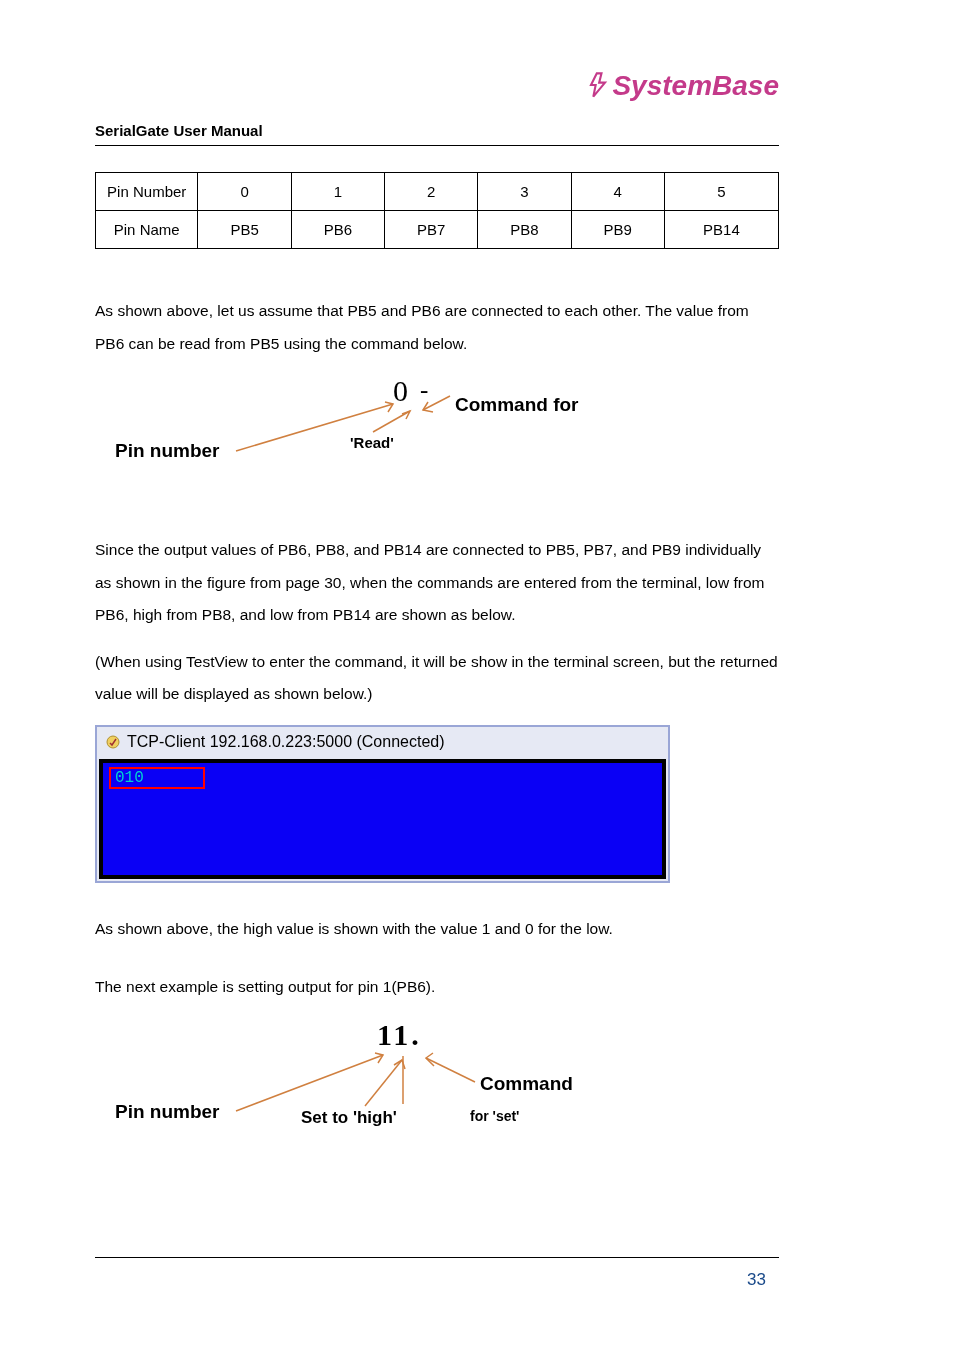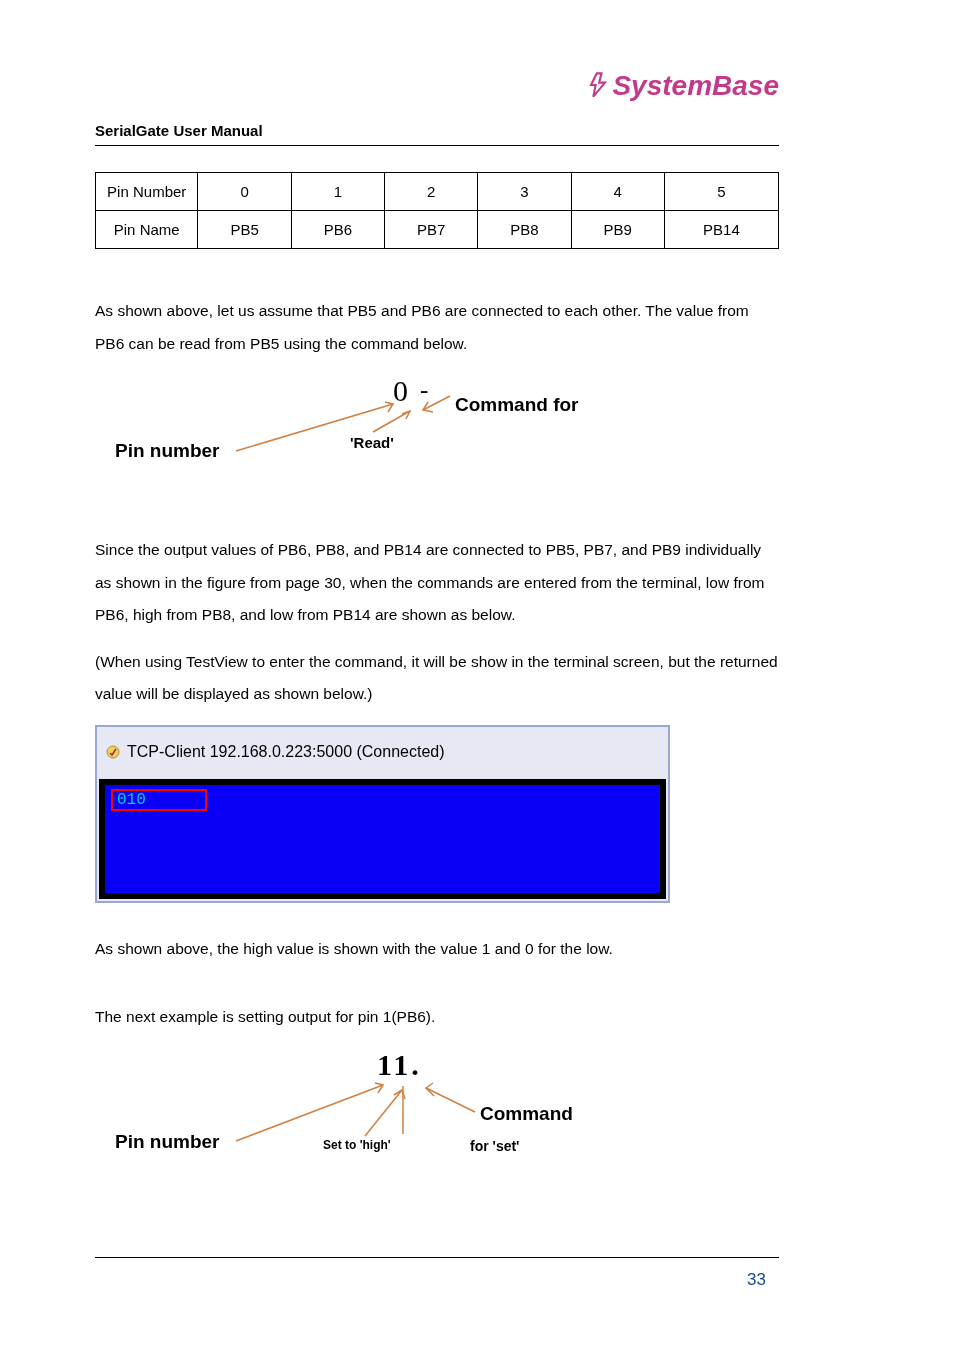--- a/index.html
+++ b/index.html
@@ -15,27 +15,27 @@
   .diagram1 { position: relative; width: 500px; height: 120px; margin: 10px 0 40px 20px; }
   .d1-cmd { position: absolute; top: 0; left: 278px; font-size: 30px; font-family: "Times New Roman", serif; letter-spacing: 1px; }
   .d1-dash { position: absolute; top: 2px; left: 305px; font-size: 25px; font-family: "Times New Roman", serif; }
   .d1-pin { position: absolute; top: 66px; left: 0; font-weight: bold; font-size: 19px; font-family: Verdana, sans-serif; color: #000; }
   .d1-for { position: absolute; top: 20px; left: 340px; font-weight: bold; font-size: 19px; font-family: Verdana, sans-serif; }
   .d1-read { position: absolute; top: 60px; left: 235px; font-weight: bold; font-size: 15px; font-family: Verdana, sans-serif; }
   .d1-svg { position: absolute; top: 0; left: 0; }
   .diagram2 { position: relative; width: 500px; height: 130px; margin: 10px 0 10px 20px; }
   .d2-cmd { position: absolute; top: 0; left: 262px; font-size: 30px; font-family: "Times New Roman", serif; font-weight: bold; letter-spacing: 3px; }
   .d2-pin { position: absolute; top: 83px; left: 0; font-weight: bold; font-size: 19px; font-family: Verdana, sans-serif; }
-  .d2-set { position: absolute; top: 90px; left: 208px; font-weight: bold; font-size: 12px; font-family: Verdana, sans-serif; }
+  .d2-set { position: absolute; top: 90px; left: 186px; font-weight: bold; font-size: 17px; font-family: Verdana, sans-serif; }
   .d2-cmdlabel { position: absolute; top: 55px; left: 365px; font-weight: bold; font-size: 19px; font-family: Verdana, sans-serif; }
   .d2-for { position: absolute; top: 90px; left: 355px; font-weight: bold; font-size: 14px; font-family: Verdana, sans-serif; }
   .terminal-box { width: 575px; border: 2px solid #9aa6d6; background: #e6e9f4; margin: 6px 0 30px 0; }
-  .term-title { display: flex; align-items: center; padding: 16px 8px; font-size: 16px; font-family: Tahoma, sans-serif; }
+  .term-title { display: flex; align-items: center; padding: 6px 8px; font-size: 16px; font-family: Tahoma, sans-serif; }
   .term-title svg { margin-right: 6px; }
-  .term-body { position: relative; background: #0a00f5; height: 120px; margin: 2px; border: 6px solid #000000; }
+  .term-body { position: relative; background: #0a00f5; height: 120px; margin: 2px; border: 4px solid #000000; }
   .term-highlight { position: absolute; top: 4px; left: 6px; width: 96px; height: 22px; border: 2px solid #ff0000; display: flex; align-items: center; padding-left: 4px; }
   .term-highlight span { color: #00d0d0; font-family: "Courier New", monospace; font-size: 16px; }
   .footer-hr { position: absolute; left: 95px; right: 95px; bottom: 92px; border-top: 1.5px solid #000; }
   .page-num { position: absolute; right: 108px; bottom: 60px; font-size: 17px; font-weight: normal; color: #1a4a8a; }
 </style>
 </head>
 <body>
 
 <div class="page">
 
@@ -101,21 +101,21 @@
       <span>TCP-Client 192.168.0.223:5000 (Connected)</span>
     </div>
     <div class="term-body">
       <div class="term-highlight">
         <span>010</span>
       </div>
     </div>
   </div>
 
   <p class="body">As shown above, the high value is shown with the value 1 and 0 for the low.</p>
-  <p class="body" style="margin-top:36px">The next example is setting output for pin 1(PB6).</p>
+  <p class="body" style="margin-top:26px">The next example is setting output for pin 1(PB6).</p>
 
   <div class="diagram2">
     <svg class="d1-svg" width="500" height="130">
       <line x1="121" y1="93" x2="268" y2="37" stroke="#d08040" stroke-width="1.5"></line>
       <polyline points="263,45 268,37 260,35" fill="none" stroke="#d08040" stroke-width="1.5"></polyline>
       <line x1="250" y1="88" x2="287" y2="42" stroke="#d08040" stroke-width="1.5"></line>
       <polyline points="279,47 287,42 290,51" fill="none" stroke="#d08040" stroke-width="1.5"></polyline>
       <line x1="360" y1="64" x2="311" y2="40" stroke="#d08040" stroke-width="1.5"></line>
       <polyline points="318,35 311,40 319,48" fill="none" stroke="#d08040" stroke-width="1.5"></polyline>
       <line x1="288" y1="38" x2="288" y2="86" stroke="#d08040" stroke-width="1.5"></line>

